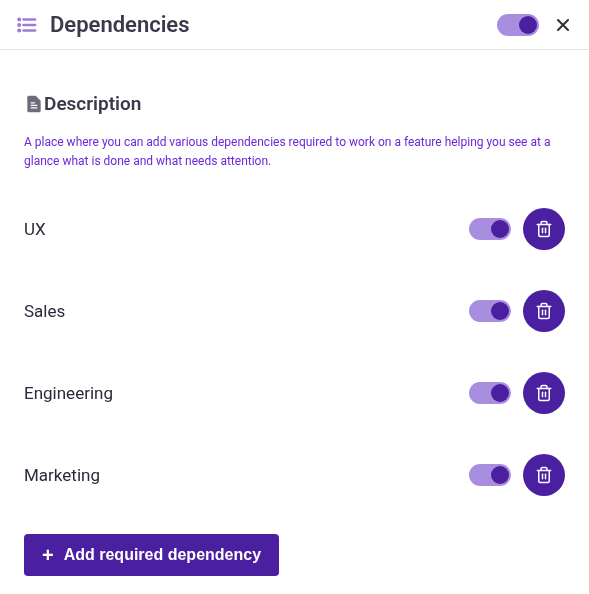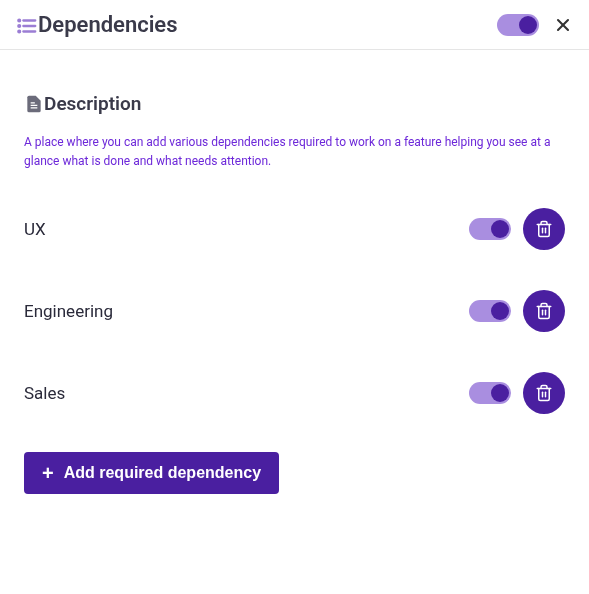--- a/index.html
+++ b/index.html
@@ -10,21 +10,22 @@
       color: #333;
     }
     .header {
       display: flex;
       align-items: center;
       padding: 12px 16px;
       border-bottom: 1px solid #e5e5e5;
     }
     .header-left {
       display: flex;
-      align-items: flex-end;
+      align-items: center;
+      gap: 12px;
     }
     .list-icon {
       color: #9b7dd4;
       display: flex;
       align-items: center;
     }
     .header-title {
       font-size: 22px;
       font-weight: 600;
       color: #3a3a4a;
@@ -181,37 +182,53 @@
             <svg width="18" height="18" viewBox="0 0 24 24" fill="none" stroke="currentColor" stroke-width="2" stroke-linecap="round" stroke-linejoin="round">
               <polyline points="3 6 5 6 21 6"></polyline>
               <path d="M19 6v14a2 2 0 0 1-2 2H7a2 2 0 0 1-2-2V6m3 0V4a2 2 0 0 1 2-2h4a2 2 0 0 1 2 2v2"></path>
               <line x1="10" y1="11" x2="10" y2="17"></line>
               <line x1="14" y1="11" x2="14" y2="17"></line>
             </svg>
           </div>
         </div>
       </div>
       <div class="dep-row">
+        <span class="dep-label">Sales</span>
+        <div class="dep-controls">
+          <div class="toggle">
+            <div class="toggle-knob"></div>
+          </div>
+          <div class="delete-btn">
+            <svg width="18" height="18" viewBox="0 0 24 24" fill="none" stroke="currentColor" stroke-width="2" stroke-linecap="round" stroke-linejoin="round">
+              <polyline points="3 6 5 6 21 6"></polyline>
+              <path d="M19 6v14a2 2 0 0 1-2 2H7a2 2 0 0 1-2-2V6m3 0V4a2 2 0 0 1 2-2h4a2 2 0 0 1 2 2v2"></path>
+              <line x1="10" y1="11" x2="10" y2="17"></line>
+              <line x1="14" y1="11" x2="14" y2="17"></line>
+            </svg>
+          </div>
+        </div>
+      </div>
+      <div class="dep-row">
         <span class="dep-label">Engineering</span>
         <div class="dep-controls">
           <div class="toggle">
             <div class="toggle-knob"></div>
           </div>
           <div class="delete-btn">
             <svg width="18" height="18" viewBox="0 0 24 24" fill="none" stroke="currentColor" stroke-width="2" stroke-linecap="round" stroke-linejoin="round">
               <polyline points="3 6 5 6 21 6"></polyline>
               <path d="M19 6v14a2 2 0 0 1-2 2H7a2 2 0 0 1-2-2V6m3 0V4a2 2 0 0 1 2-2h4a2 2 0 0 1 2 2v2"></path>
               <line x1="10" y1="11" x2="10" y2="17"></line>
               <line x1="14" y1="11" x2="14" y2="17"></line>
             </svg>
           </div>
         </div>
       </div>
       <div class="dep-row">
-        <span class="dep-label">Sales</span>
+        <span class="dep-label">Marketing</span>
         <div class="dep-controls">
           <div class="toggle">
             <div class="toggle-knob"></div>
           </div>
           <div class="delete-btn">
             <svg width="18" height="18" viewBox="0 0 24 24" fill="none" stroke="currentColor" stroke-width="2" stroke-linecap="round" stroke-linejoin="round">
               <polyline points="3 6 5 6 21 6"></polyline>
               <path d="M19 6v14a2 2 0 0 1-2 2H7a2 2 0 0 1-2-2V6m3 0V4a2 2 0 0 1 2-2h4a2 2 0 0 1 2 2v2"></path>
               <line x1="10" y1="11" x2="10" y2="17"></line>
               <line x1="14" y1="11" x2="14" y2="17"></line>

